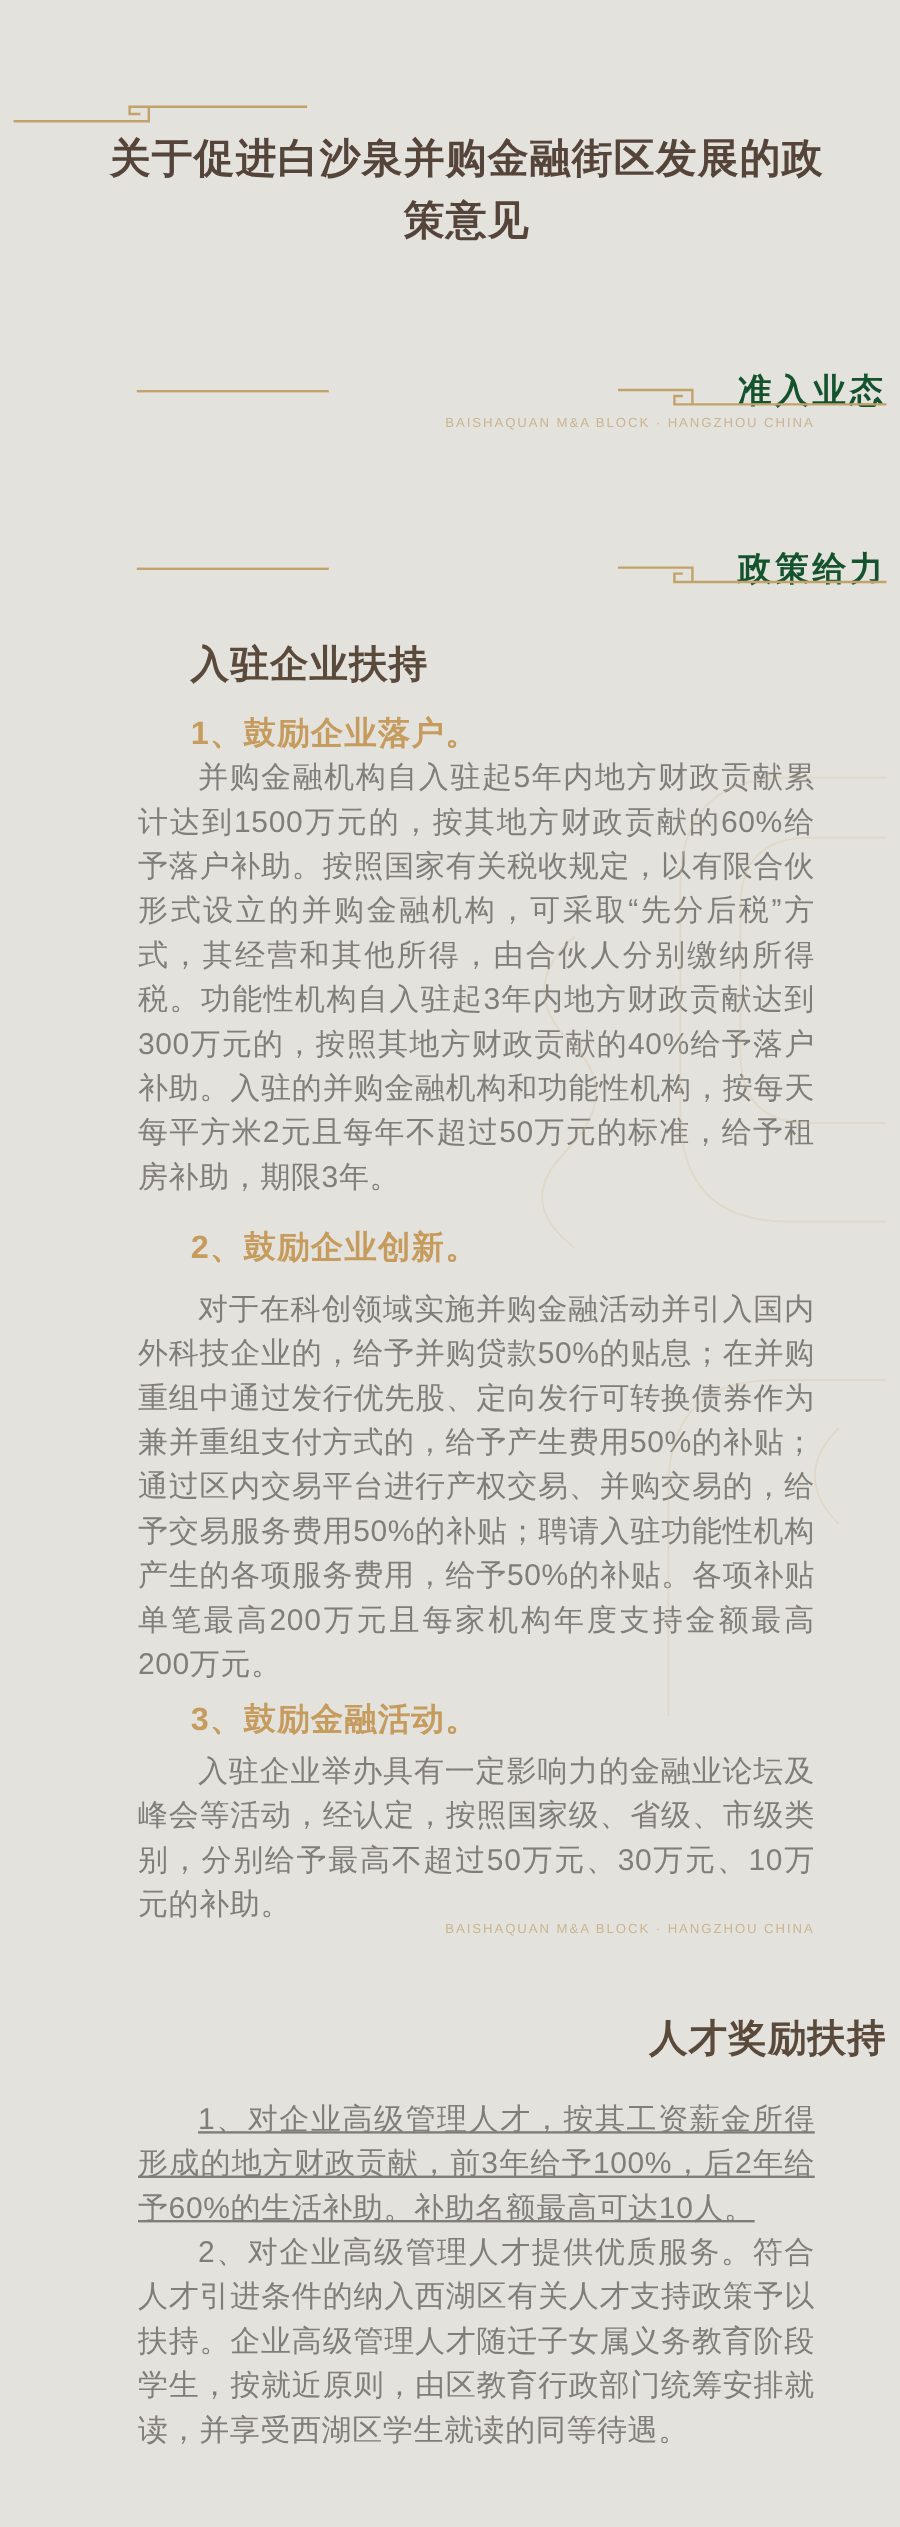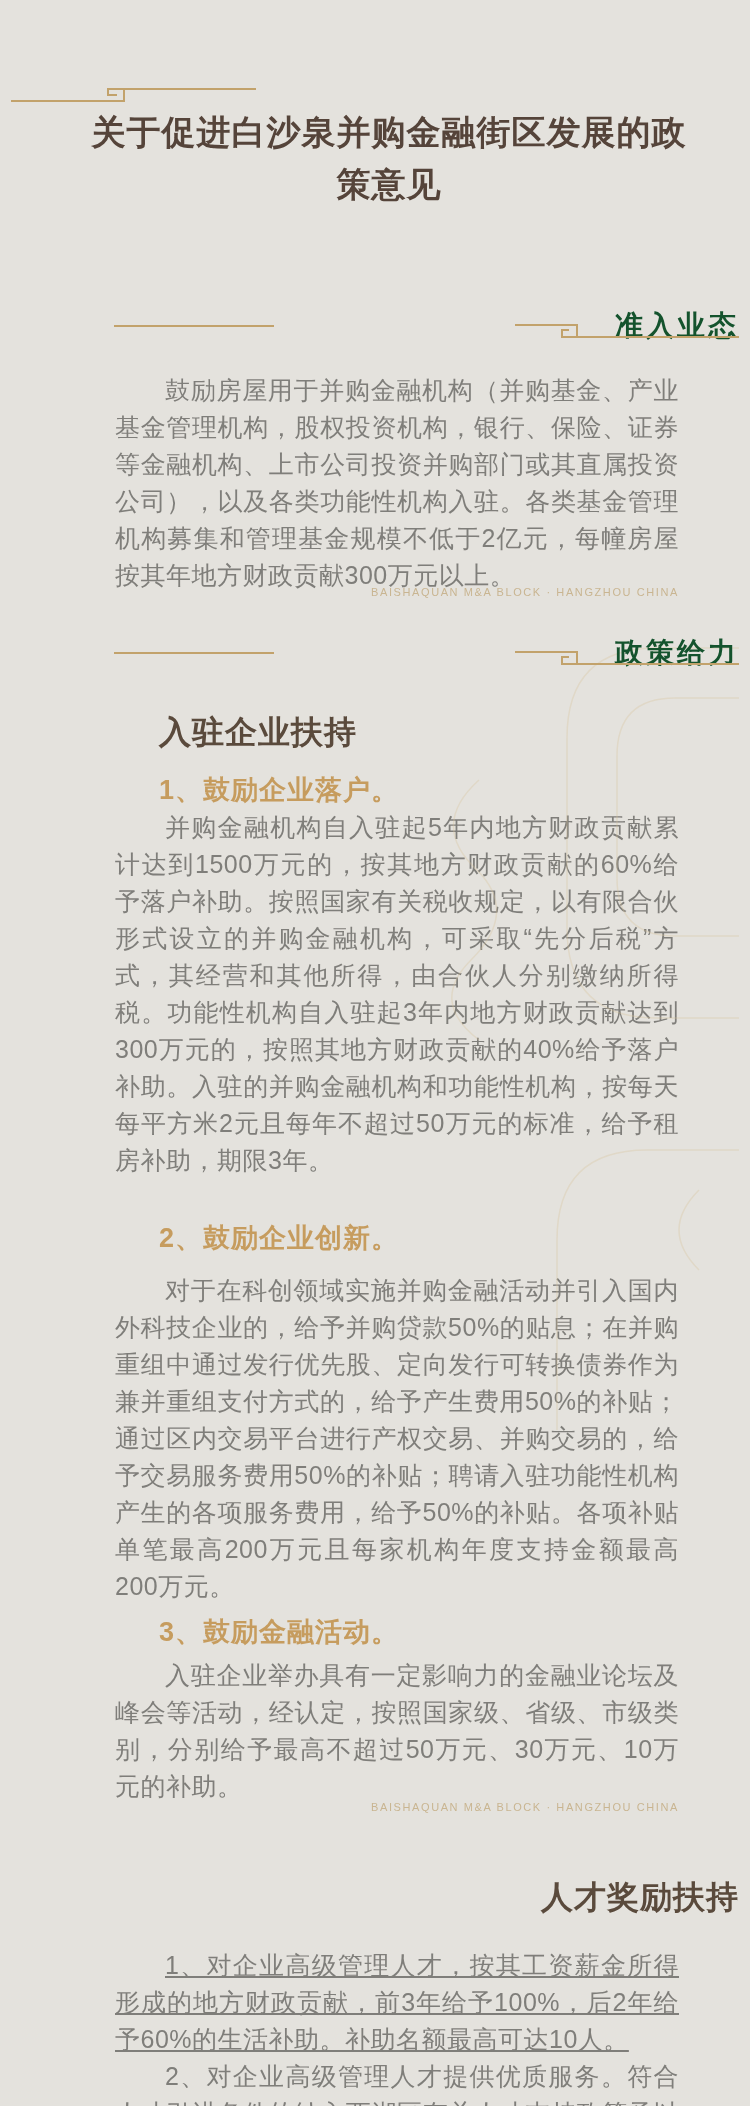--- a/index.html
+++ b/index.html
@@ -36,21 +36,21 @@
   .section-heading{position:relative;height:58px;}
   .section-heading h2{
     margin:0;text-align:right;
     font-size:28px;line-height:58px;
     font-weight:700;letter-spacing:3px;
     color:#14532d;
   }
   .line-left{position:absolute;left:75px;top:28px;width:160px;height:2px;background:#c2a26b;}
   .orn{position:absolute;left:476px;top:17px;width:224px;height:26px;}
   .sh-access{margin-top:87px;}
-  .sh-policy{margin-top:24px;}
+  .sh-policy{margin-top:84px;}
   
   .para{
     margin:0 60px 0 76px;
     font-size:25px;line-height:37px;
     color:#7f7e7a;
     text-align:justify;
     text-indent:2em;
     letter-spacing:.5px;
   }
   .p-access{margin-top:17px;}
@@ -72,21 +72,21 @@
   }
   .h-enterprise{margin-top:28px;}
   .h-talent{margin-top:60px;text-align:right;}
   
   .point-title{
     margin:0 0 0 120px;
     font-size:27px;line-height:38px;
     font-weight:700;color:#c69c5e;letter-spacing:1px;
   }
   .pt-1{margin-top:17px;}
-  .pt-2{margin-top:40px;}
+  .pt-2{margin-top:20px;}
   .pt-3{margin-top:8px;}
   .p-point1{margin-top:0;}
   .p-point2{margin-top:15px;}
   .p-point3{margin-top:6px;}
   .p-talent1{margin-top:28px;text-decoration:underline;}
   .p-talent2{margin-top:0;}
 </style>
 </head>
 <body>
 
@@ -109,21 +109,20 @@
 
   <div class="section-heading sh-access">
     <span class="line-left"></span>
     <h2>准入业态</h2>
     <svg class="orn" viewBox="0 0 224 26" aria-hidden="true">
       <path d="M0 11 H62 V23"></path>
       <path d="M54 16 H47 V23 H224"></path>
     </svg>
   </div>
 
-  <p class="para p-access">鼓励房屋用于并购金融机构（并购基金、产业基金管理机构，股权投资机构，银行、保险、证券等金融机构、上市公司投资并购部门或其直属投资公司），以及各类功能性机构入驻。各类基金管理机构募集和管理基金规模不低于2亿元，每幢房屋按其年地方财政贡献300万元以上。</p>
 
   <div class="watermark wm-1">BAISHAQUAN M&amp;A BLOCK · HANGZHOU CHINA</div>
 
   <div class="section-heading sh-policy">
     <span class="line-left"></span>
     <h2>政策给力</h2>
     <svg class="orn" viewBox="0 0 224 26" aria-hidden="true">
       <path d="M0 11 H62 V23"></path>
       <path d="M54 16 H47 V23 H224"></path>
     </svg>

